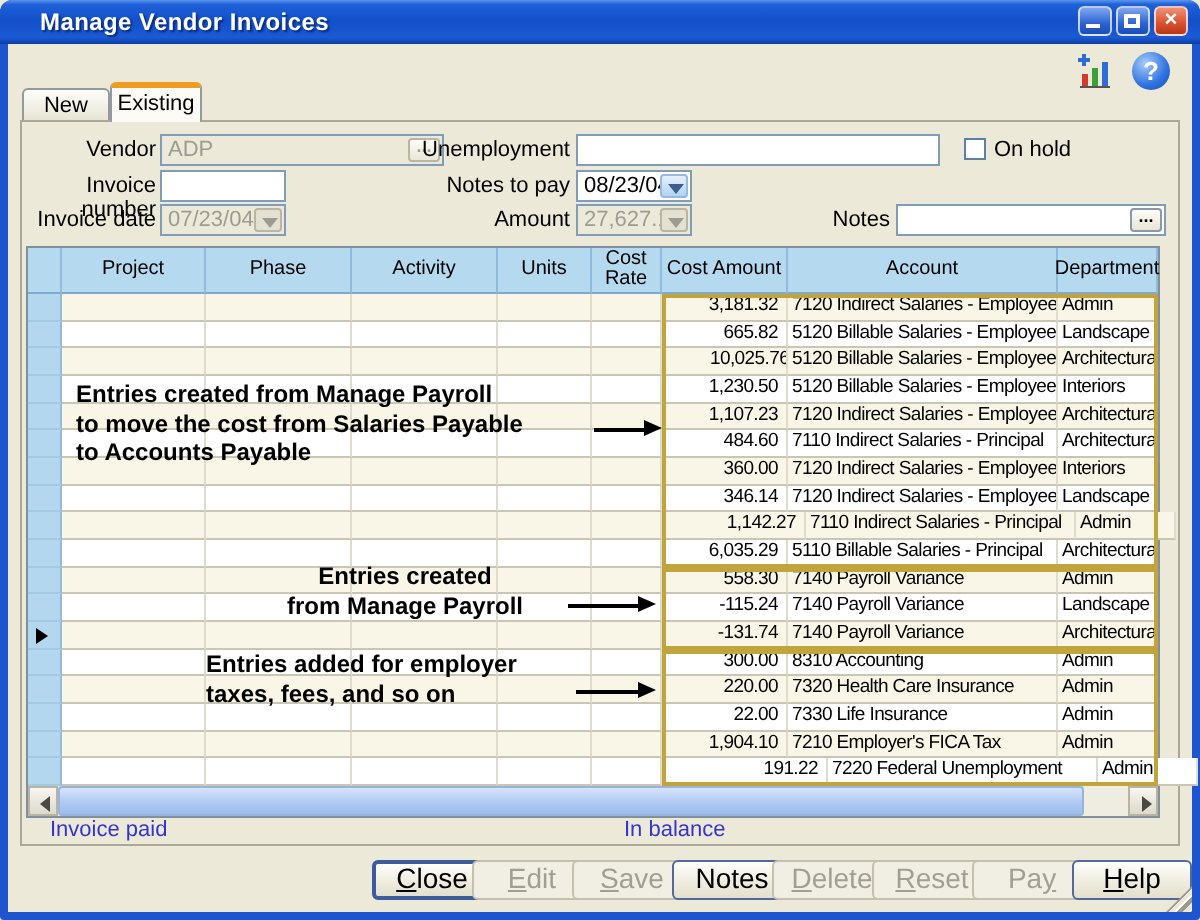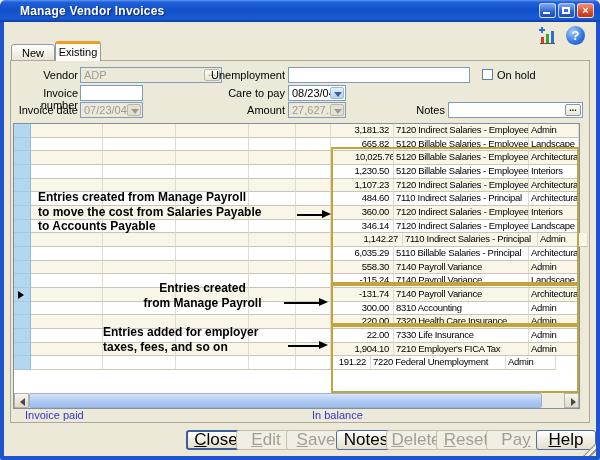--- a/index.html
+++ b/index.html
@@ -80,21 +80,21 @@
   
   .hscroll { position:absolute; left:0; bottom:0; width:565px; height:15px; background:#EFEDE2; display:flex; }
   .sbtn { width:15px; height:15px; background:linear-gradient(180deg,#F8F6F1,#DDD9CC); border:1px solid #B8B4A4; position:relative; cursor:pointer; flex:none; }
   .sbtn .al { position:absolute; left:5px; top:4px; width:0; height:0; border:4px solid transparent; border-right:5px solid #4A4A42; border-left:none; }
   .sbtn .ar { position:absolute; left:6px; top:4px; width:0; height:0; border:4px solid transparent; border-left:5px solid #4A4A42; border-right:none; }
   .thumb { width:513px; height:15px; background:linear-gradient(180deg,#D6E4FA,#AEC8F2 60%,#9CBCEC); border:1px solid #98B4DC; border-radius:2px; cursor:grab; flex:none; }
   .strack { flex:1; cursor:pointer; }
 
   
   .status { position:absolute; font-size:11px; color:#3434CC; z-index:4; }
-  .xpbtn { position:absolute; top:430px; width:60px; height:20px; border-radius:3px; font-size:17px;
+  .xpbtn { position:absolute; top:430px; width:60px; height:20px; border-radius:3px; font-size:14px;
     text-align:center; line-height:17px; cursor:pointer; z-index:4;
     background:linear-gradient(180deg,#FFFFFF,#F2F0E4 45%,#E3DFCE); border:1px solid #51699C; color:#000; }
   .xpbtn.default { border:2px solid #3C5C9E; line-height:15px; }
   .xpbtn.disabled { background:#F1EFE3; border:1px solid #C5C0AE; color:#A19F93; cursor:default; }
   .grip { position:absolute; right:4px; bottom:4px; width:13px; height:13px;
     background:repeating-linear-gradient(135deg,#ECE9D8 0 2px,#FFFFFF 2px 3px,#9D9A8B 3px 5px);
     clip-path:polygon(100% 0,100% 100%,0 100%); z-index:5; }
 </style>
 </head>
 <body>
@@ -141,21 +141,21 @@
   <div class="textbox" style="left:288px;top:67px;width:182px;">
     <span class="val"></span>
   </div>
   <div class="checkbox"></div>
   <div class="flabel" style="left:497px;top:69px;width:50px;text-align:left;">On hold</div>
 
   <div class="flabel" style="left:10px;top:87px;width:68px;">Invoice number</div>
   <div class="textbox" style="left:80px;top:85px;width:63px;">
     <span class="val"></span>
   </div>
-  <div class="flabel" style="left:200px;top:87px;width:85px;">Care to pay</div>
+  <div class="flabel" style="left:200px;top:87px;width:85px;">Notes to pay</div>
   <div class="combo" style="left:288px;top:85px;width:58px;">
     <span class="val">08/23/04</span>
     <div class="drop"></div>
   </div>
 
   <div class="flabel" style="left:10px;top:104px;width:68px;">Invoice date</div>
   <div class="combo dis" style="left:80px;top:102px;width:63px;">
     <span class="val">07/23/04</span>
     <div class="drop"></div>
   </div>
@@ -164,20 +164,31 @@
     <span class="val">27,627.13</span>
     <div class="drop"></div>
   </div>
   <div class="flabel" style="left:380px;top:104px;width:65px;">Notes</div>
   <div class="textbox" style="left:448px;top:102px;width:135px;">
     <span class="val"></span>
     <div class="ellipsis-btn"><span>...</span></div>
   </div>
 
   <div class="grid">
+    <div class="ghead" id="grid-header">
+        <div class="hcell" style="width: 17px; flex: 0 0 auto;"></div>
+        <div class="hcell" style="width: 72px; flex: 0 0 auto;">Project</div>
+        <div class="hcell" style="width: 73px; flex: 0 0 auto;">Phase</div>
+        <div class="hcell" style="width: 73px; flex: 0 0 auto;">Activity</div>
+        <div class="hcell" style="width: 47px; flex: 0 0 auto;">Units</div>
+        <div class="hcell" style="width: 35px; flex: 0 0 auto;">Cost Rate</div>
+        <div class="hcell" style="width: 63px; flex: 0 0 auto;">Cost Amount</div>
+        <div class="hcell" style="width: 135px; flex: 0 0 auto;">Account</div>
+        <div class="hcell" style="width: 50px; flex: 0 0 auto;">Department</div>
+      </div>
     <div id="grid-body">
         <div class="grow odd">
           <div class="cell sel" style="width: 17px; flex: 0 0 auto;"></div>
           <div class="cell" style="width: 72px; flex: 0 0 auto;"></div>
           <div class="cell" style="width: 73px; flex: 0 0 auto;"></div>
           <div class="cell" style="width: 73px; flex: 0 0 auto;"></div>
           <div class="cell" style="width: 47px; flex: 0 0 auto;"></div>
           <div class="cell" style="width: 35px; flex: 0 0 auto;"></div>
           <div class="cell num" style="width: 63px; flex: 0 0 auto;">3,181.32</div>
           <div class="cell" style="width: 135px; flex: 0 0 auto;">7120 Indirect Salaries - Employee</div>
@@ -361,21 +372,21 @@
           <div class="cell" style="width: 135px; flex: 0 0 auto;">7210 Employer's FICA Tax</div>
           <div class="cell" style="width: 50px; flex: 0 0 auto;">Admin</div>
         </div>
         <div class="grow even">
           <div class="cell sel" style="width: 17px; flex: 0 0 auto;"></div>
           <div class="cell" style="width: 72px; flex: 0 0 auto;"></div>
           <div class="cell" style="width: 73px; flex: 0 0 auto;"></div>
           <div class="cell" style="width: 73px; flex: 0 0 auto;"></div>
           <div class="cell" style="width: 47px; flex: 0 0 auto;"></div>
           <div class="cell" style="width: 35px; flex: 0 0 auto;"></div>
-          <div class="cell num" style="width: 40px; flex: 0 0 auto;">191.22</div>
+          <div class="cell num" style="width: 83px; flex: 0 0 auto;">191.22</div>
           <div class="cell" style="width: 135px; flex: 0 0 auto;">7220 Federal Unemployment</div>
           <div class="cell" style="width: 50px; flex: 0 0 auto;">Admin</div>
         </div>
       </div>
     <div class="hscroll">
       <div class="sbtn">
           <span class="al"></span>
         </div>
       <div class="thumb"></div>
       <div class="strack"></div>

